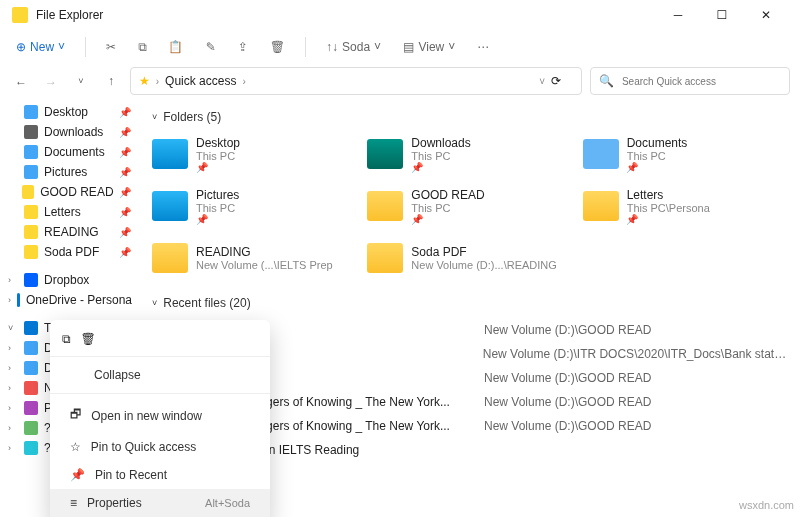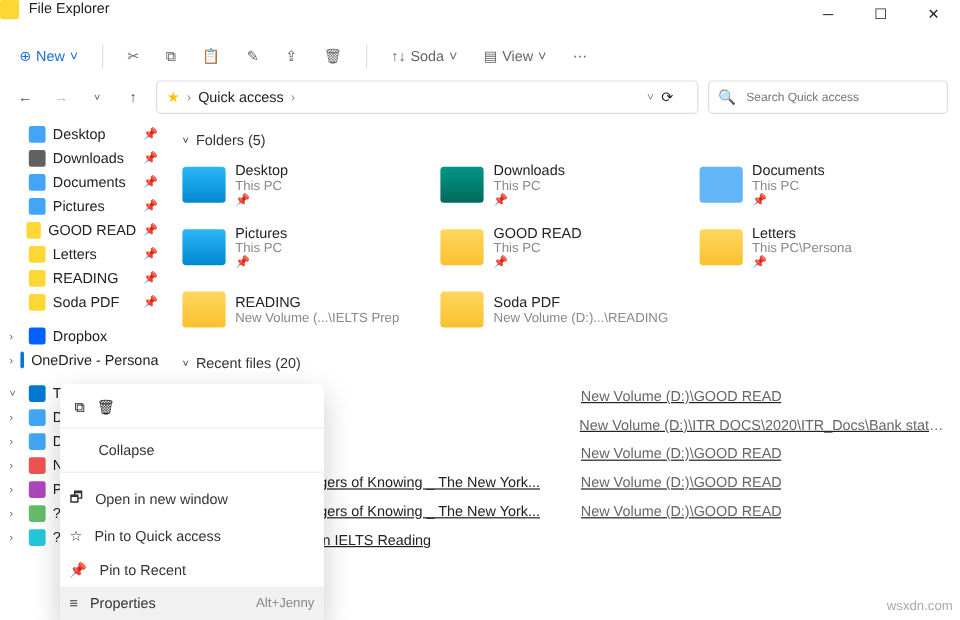--- a/index.html
+++ b/index.html
@@ -1,17 +1,17 @@
 <!DOCTYPE html>
 <html><head>
 <meta charset="utf-8">
 <style>
 * { box-sizing: border-box; font-family: "Segoe UI", Arial, sans-serif; }
 body { margin: 0; width: 800px; height: 517px; background: #fff; font-size: 12px; color: #222; overflow: hidden; position: relative; }
-.titlebar { height: 30px; display: flex; padding: 0 0; }
+.titlebar { height: 30px; display: flex; align-items: center; padding: 0 12px; }
 .titlebar .icon { width: 16px; height: 16px; background: #fdd835; margin-right: 8px; border-radius: 2px; }
 .titlebar .title { flex: 1; font-size: 12px; }
 .winbtns { display: flex; gap: 16px; padding: 0 8px; }
 .winbtn { width: 28px; height: 24px; display: flex; align-items: center; justify-content: center; }
 .toolbar { height: 34px; display: flex; align-items: center; gap: 10px; padding: 0 10px; color: #666; }
 .tbtn { height: 28px; display: flex; align-items: center; gap: 4px; padding: 0 6px; border-radius: 4px; }
 .tbtn.new { color: #1a6fd4; }
 .sep { width: 1px; height: 20px; background: #e0e0e0; margin: 0 4px; }
 .navrow { height: 34px; display: flex; align-items: center; gap: 8px; padding: 0 10px; }
 .navbtn { width: 22px; height: 22px; display: flex; align-items: center; justify-content: center; color: #555; }
@@ -33,27 +33,27 @@
 .folder { display: flex; align-items: center; gap: 8px; height: 44px; }
 .ficon { width: 36px; height: 30px; border-radius: 3px; }
 .ficon.blue { background: linear-gradient(180deg,#29b6f6,#0288d1); }
 .ficon.green { background: linear-gradient(180deg,#009688,#00695c); }
 .ficon.doc { background: #64b5f6; }
 .ficon.yellow { background: linear-gradient(180deg,#ffd75e,#fbc02d); }
 .ftext { display: flex; flex-direction: column; }
 .fname { font-size: 12px; }
 .floc { font-size: 11px; color: #888; }
 .fpin { color: #aaa; font-size: 10px; }
-.recent-row { display: flex; align-items: center; height: 24px; gap: 8px; text-decoration: underline; }
+.recent-row { display: flex; align-items: center; height: 24px; gap: 8px; }
 .recent-row .rname { flex: 0 0 300px; white-space: nowrap; overflow: hidden; text-overflow: ellipsis; }
 .recent-row .rloc { color: #666; white-space: nowrap; overflow: hidden; text-overflow: ellipsis; }
 .ricon { width: 16px; height: 16px; background: #eceff1; border-radius: 2px; display: inline-block; }
 .ctxmenu { position: absolute; left: 50px; top: 320px; width: 220px; background: #fff; border-radius: 6px; box-shadow: 0 8px 24px rgba(0,0,0,.2); padding: 6px 0; }
 .ctx-icons { display: flex; gap: 10px; padding: 6px 12px; }
-.ctx-item { display: flex; align-items: center; gap: 10px; padding: 7px 8px; color: #333; }
+.ctx-item { display: flex; align-items: center; gap: 10px; padding: 7px 20px; color: #333; }
 .ctx-item.hl { background: #f1f1f1; }
 .ctx-item .hint { margin-left: auto; color: #888; font-size: 11px; }
 .ctx-sep { height: 1px; background: #eee; margin: 4px 0; }
 .watermark { position: absolute; right: 6px; bottom: 6px; color: #aaa; font-size: 11px; }
 </style>
 </head>
 <body>
 
 <div class="titlebar">
   <span class="icon"></span>
@@ -335,17 +335,17 @@
     <span>☆</span>
     <span>Pin to Quick access</span>
   </div>
   <div class="ctx-item">
     <span>📌</span>
     <span>Pin to Recent</span>
   </div>
   <div class="ctx-item hl">
     <span>≡</span>
     <span>Properties</span>
-    <span class="hint">Alt+Jenny</span>
+    <span class="hint">Alt+Soda</span>
   </div>
 </div>
 
 <div class="watermark">wsxdn.com</div>
 
 </body></html>

